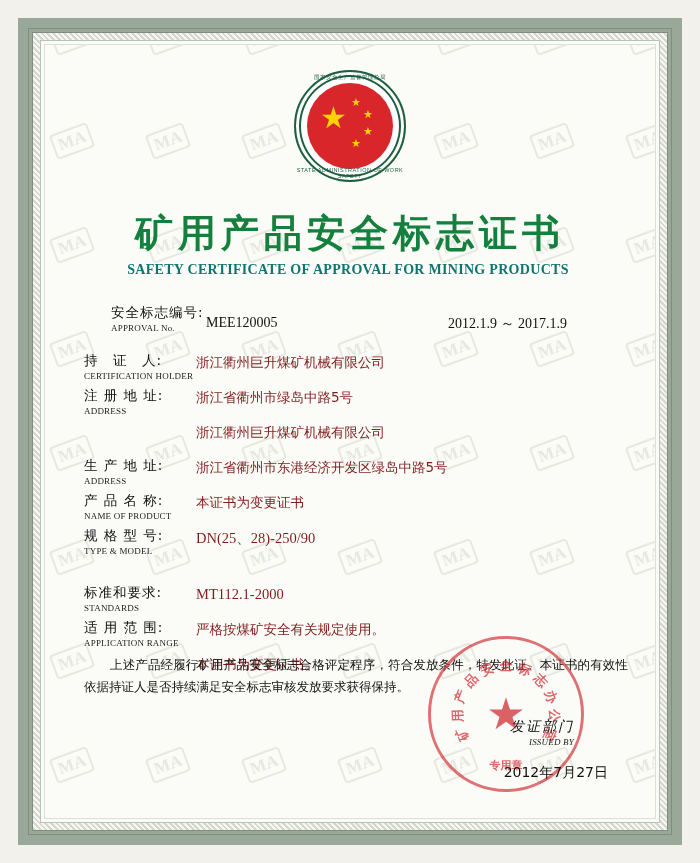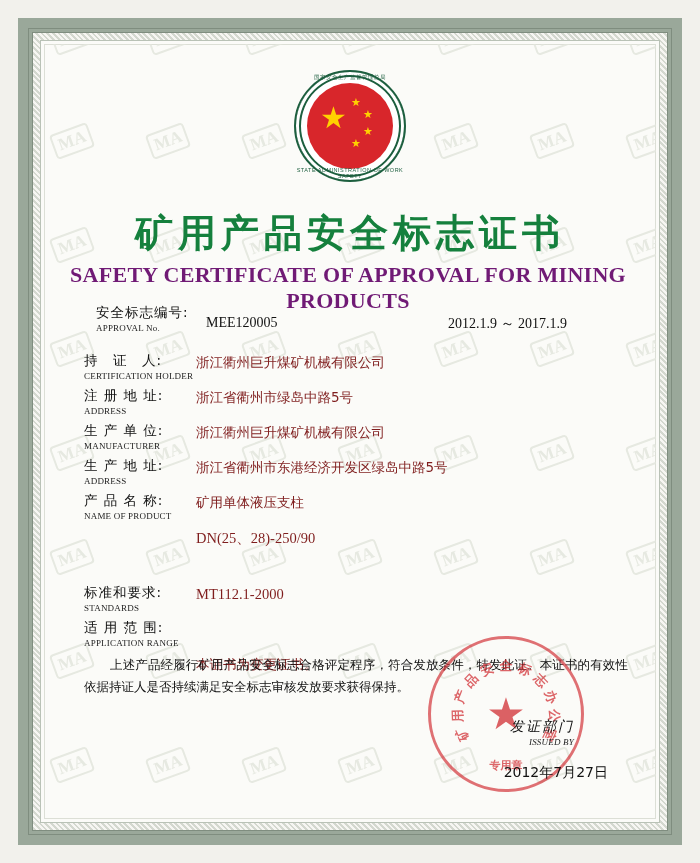--- a/index.html
+++ b/index.html
@@ -143,34 +143,34 @@
     letter-spacing: 5px;
     color: #15803d;
   }
   .title-en {
     position: absolute;
     top: 216px;
     left: 0; right: 4px;
     text-align: center;
     font-family: "Liberation Serif", serif;
     font-weight: bold;
-    font-size: 22px;
+    font-size: 14px;
     letter-spacing: .3px;
-    color: #701a75;
+    color: #0f766e;
   }
 
   
   .approval-row {
     position: absolute;
     top: 258px;
     left: 48px;
     right: 20px;
     height: 38px;
   }
-  .lbl-stack { display: inline-block; vertical-align: top; }
+  .lbl-stack { display: inline-block; vertical-align: top; margin-left: 15px; }
   .lbl-cn {
     font-family: "DejaVu Sans", sans-serif;
     font-size: 13.5px;
     color: #111;
     letter-spacing: 1px;
     white-space: nowrap;
   }
   .lbl-en {
     font-family: "Liberation Serif", serif;
     font-size: 9px;
@@ -418,62 +418,63 @@
 
       <div class="field">
         <div class="labels">
           <div class="lbl-cn">注 册 地 址:</div>
           <div class="lbl-en">ADDRESS</div>
         </div>
         <div class="value">浙江省衢州市绿岛中路5号</div>
       </div>
 
       <div class="field">
-        <div class="labels">
-          <div class="lbl-cn">生 产 单 位:</div>
-          <div class="lbl-en">MANUFACTURER</div>
-        </div>
         <div class="value">浙江衢州巨升煤矿机械有限公司</div>
       </div>
 
       <div class="field">
         <div class="labels">
           <div class="lbl-cn">生 产 地 址:</div>
           <div class="lbl-en">ADDRESS</div>
         </div>
         <div class="value">浙江省衢州市东港经济开发区绿岛中路5号</div>
       </div>
 
       <div class="field">
         <div class="labels">
           <div class="lbl-cn">产 品 名 称:</div>
           <div class="lbl-en">NAME OF PRODUCT</div>
         </div>
-        <div class="value">矿用单体液压支柱</div>
-      </div>
-
-      <div class="field">
+        <div class="value">本证书为变更证书</div>
+      </div>
+
+      <div class="field">
+        <div class="labels">
+          <div class="lbl-cn">规 格 型 号:</div>
+          <div class="lbl-en">TYPE &amp; MODEL</div>
+        </div>
         <div class="value serif">DN(25、28)-250/90</div>
       </div>
 
       <div class="spacer"></div>
 
       <div class="field">
         <div class="labels">
           <div class="lbl-cn">标准和要求:</div>
           <div class="lbl-en">STANDARDS</div>
         </div>
         <div class="value serif">MT112.1-2000</div>
       </div>
 
       <div class="field">
         <div class="labels">
           <div class="lbl-cn">适 用 范 围:</div>
           <div class="lbl-en">APPLICATION RANGE</div>
         </div>
+        <div class="value">严格按煤矿安全有关规定使用。</div>
       </div>
 
       <div class="field">
         <div class="value">本证书为变更证书。</div>
       </div>
 
     </div>
 
     <div class="statement">上述产品经履行矿用产品安全标志合格评定程序，符合发放条件，特发此证。本证书的有效性依据持证人是否持续满足安全标志审核发放要求获得保持。</div>
 

